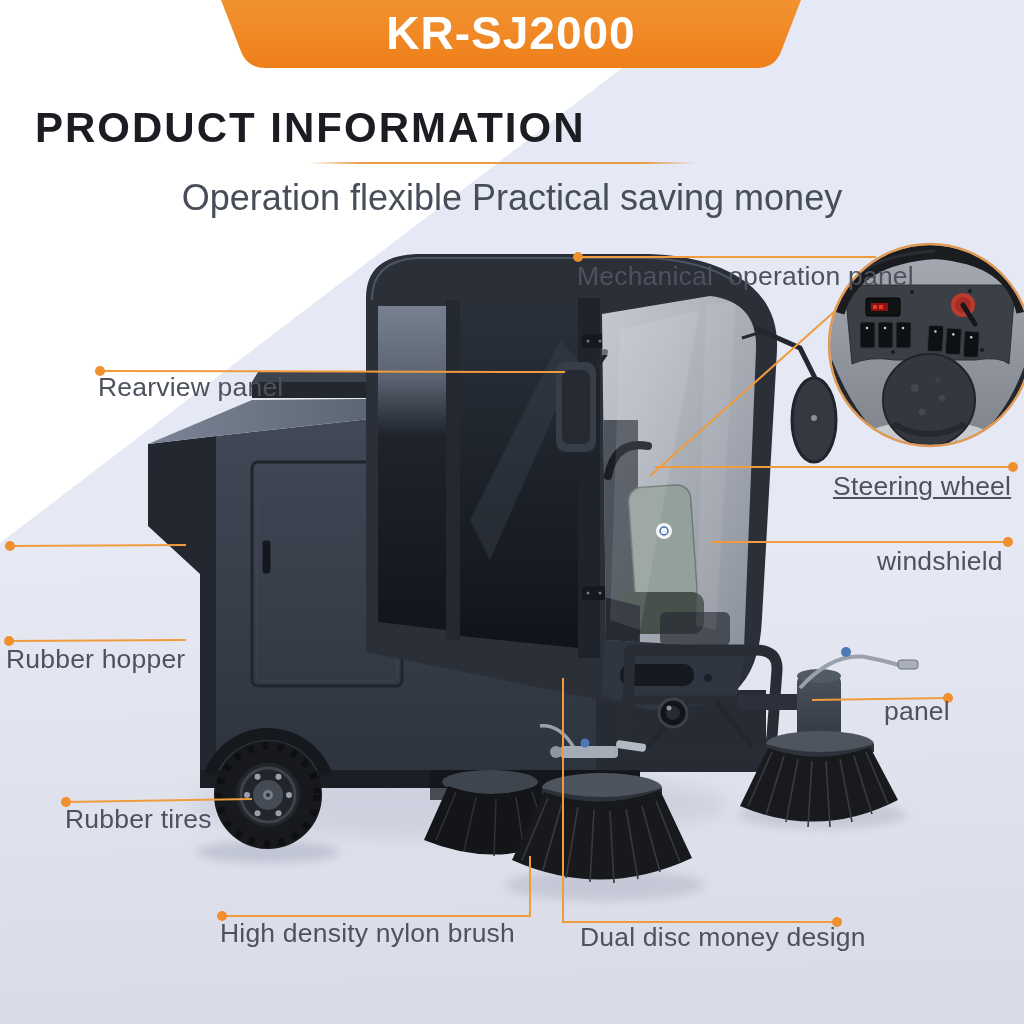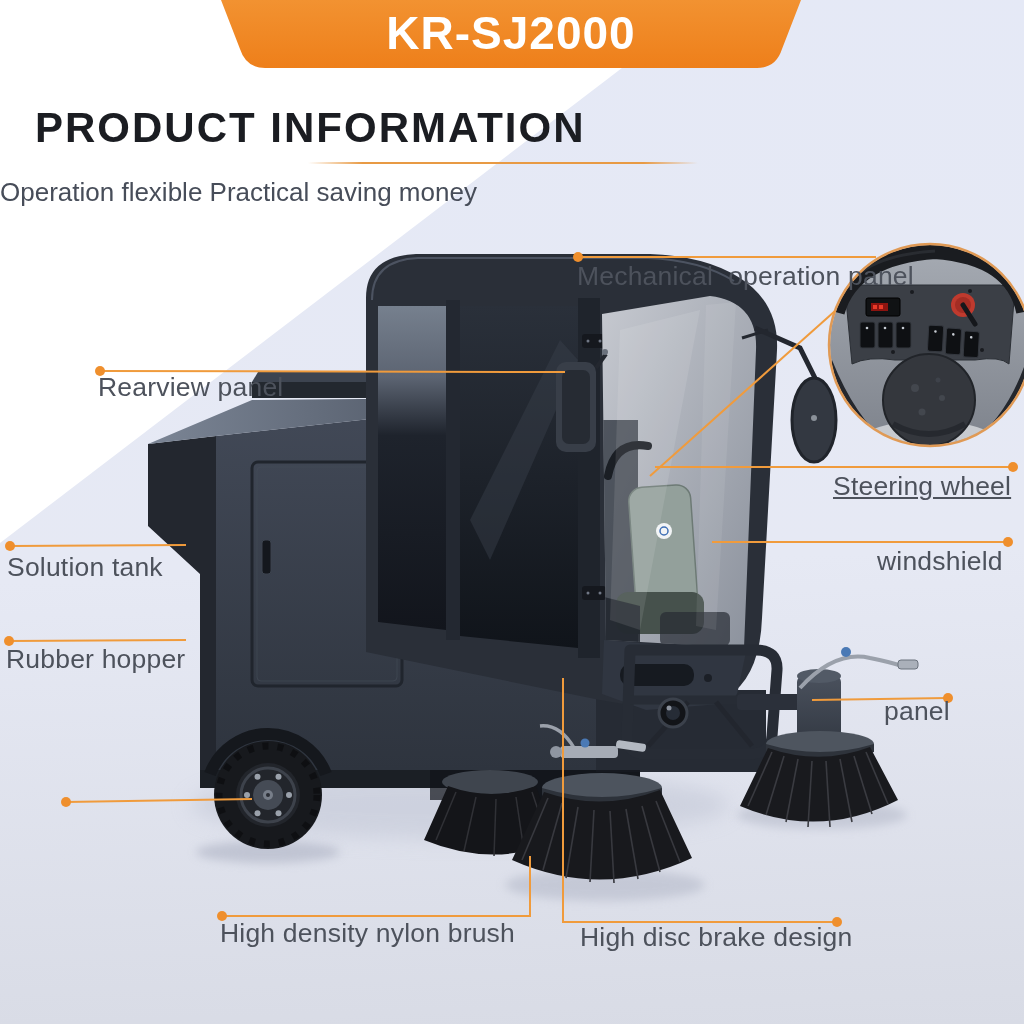--- a/index.html
+++ b/index.html
@@ -31,22 +31,22 @@
     position:absolute;left:0;right:0;top:104px;z-index:4;text-align:left;
     font-size:42px;font-weight:800;letter-spacing:2px;
     color:var(--title_text,#1b1d22);
     margin-left:35px;
   }
   .title-underline{
     position:absolute;left:308px;top:162px;width:390px;height:2px;z-index:4;
     background:linear-gradient(90deg,rgba(237,155,66,0) 0%,#e89a44 14%,#e89a44 86%,rgba(237,155,66,0) 100%);
   }
   .page-subtitle{
-    position:absolute;left:0;right:0;top:177px;z-index:4;
-    font-size:26px;color:#474d59;
+    position:absolute;left:0;right:0;top:177px;z-index:4;text-align:center;
+    font-size:36px;color:#474d59;
   }
   .leader{stroke:var(--leader_line_orange,#f09b3c);stroke-width:2;fill:none;}
   .leader-dot{fill:var(--leader_dot_orange,#ef8f2d);stroke:none;}
 </style>
 </head>
 <body>
 
 <div class="stage">
 
   <div class="white-tri"></div>
@@ -355,25 +355,25 @@
     <g>
       <polyline class="leader" points="563,678 563,922 837,922"></polyline>
       <circle class="leader-dot" cx="837" cy="922" r="5"></circle>
     </g>
   </svg>
 
   <div class="callout co-mechanical">Mechanical  operation panel</div>
   <div class="callout co-rearview">Rearview panel</div>
   <div class="callout co-steering">Steering wheel</div>
   <div class="callout co-windshield">windshield</div>
-  <div class="callout co-solution">Solution tank</div>
   <div class="callout co-debris">Rubber hopper</div>
   <div class="callout co-lights">panel</div>
+  <div class="callout co-rubber">Rubber tires</div>
   <div class="callout co-brush">High density nylon brush</div>
-  <div class="callout co-brake">High disc brake design</div>
+  <div class="callout co-brake">Dual disc money design</div>
 
   <svg class="banner-svg" width="1024" height="72" viewBox="0 0 1024 72">
     <defs>
       <linearGradient id="bannerGrad" x1="0" y1="0" x2="0" y2="1">
         <stop offset="0" stop-color="#f29231"></stop>
           <stop offset="1" stop-color="#ee7f1a"></stop>
       </linearGradient>
     </defs>
     <path d="M221,0 L801,0 L782,49 Q776,68 757,68 L265,68 Q246,68 240,49 Z" fill="url(#bannerGrad)"></path>
     <text x="511" y="49" text-anchor="middle" font-family="Liberation Sans, sans-serif" font-size="46" font-weight="bold" letter-spacing="1" fill="#ffffff">KR-SJ2000</text>

